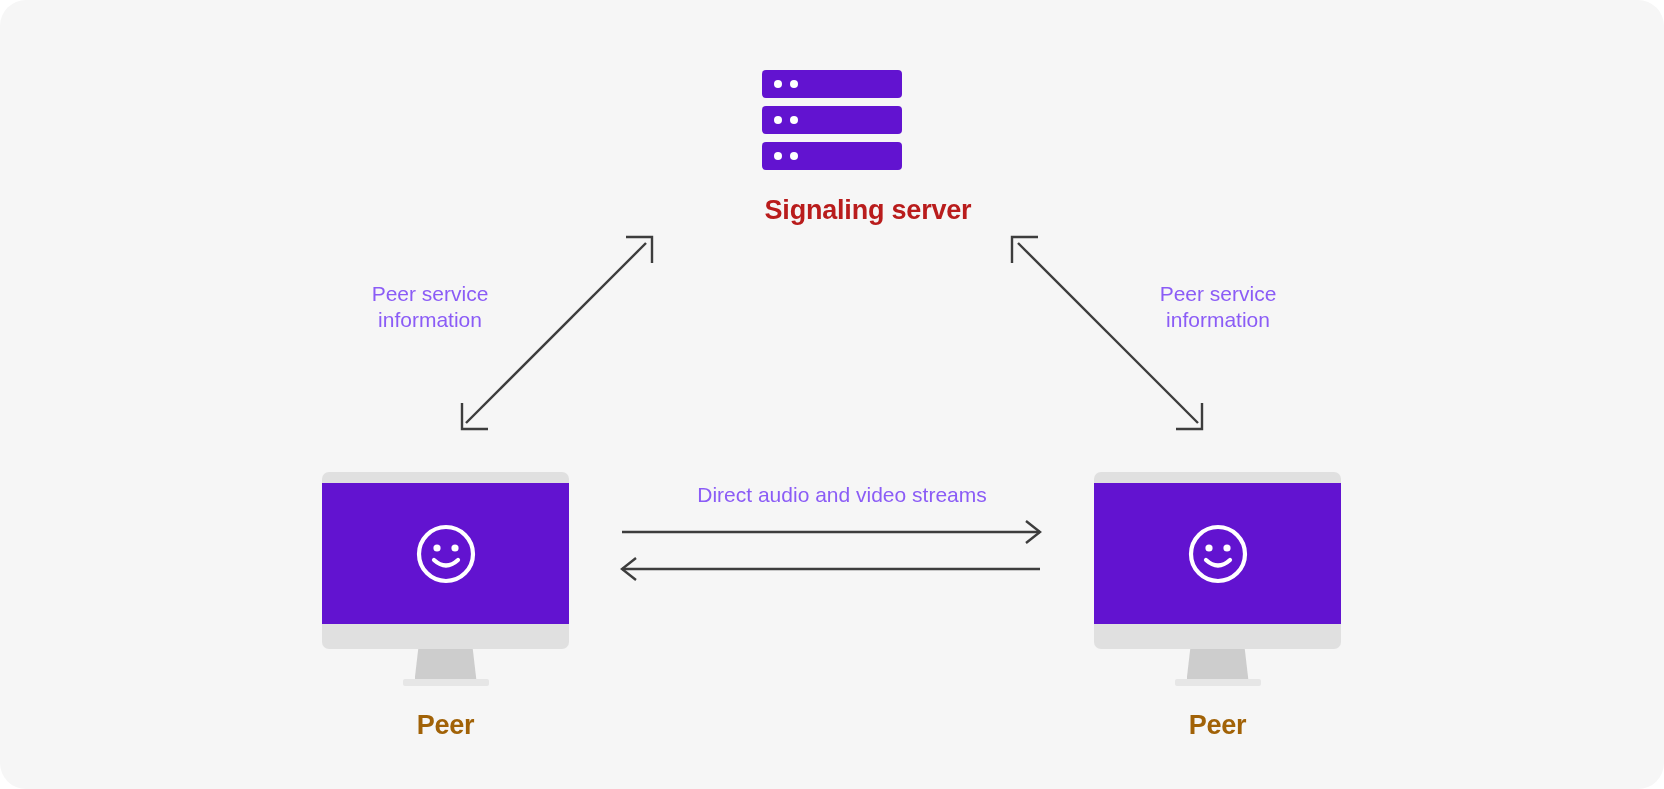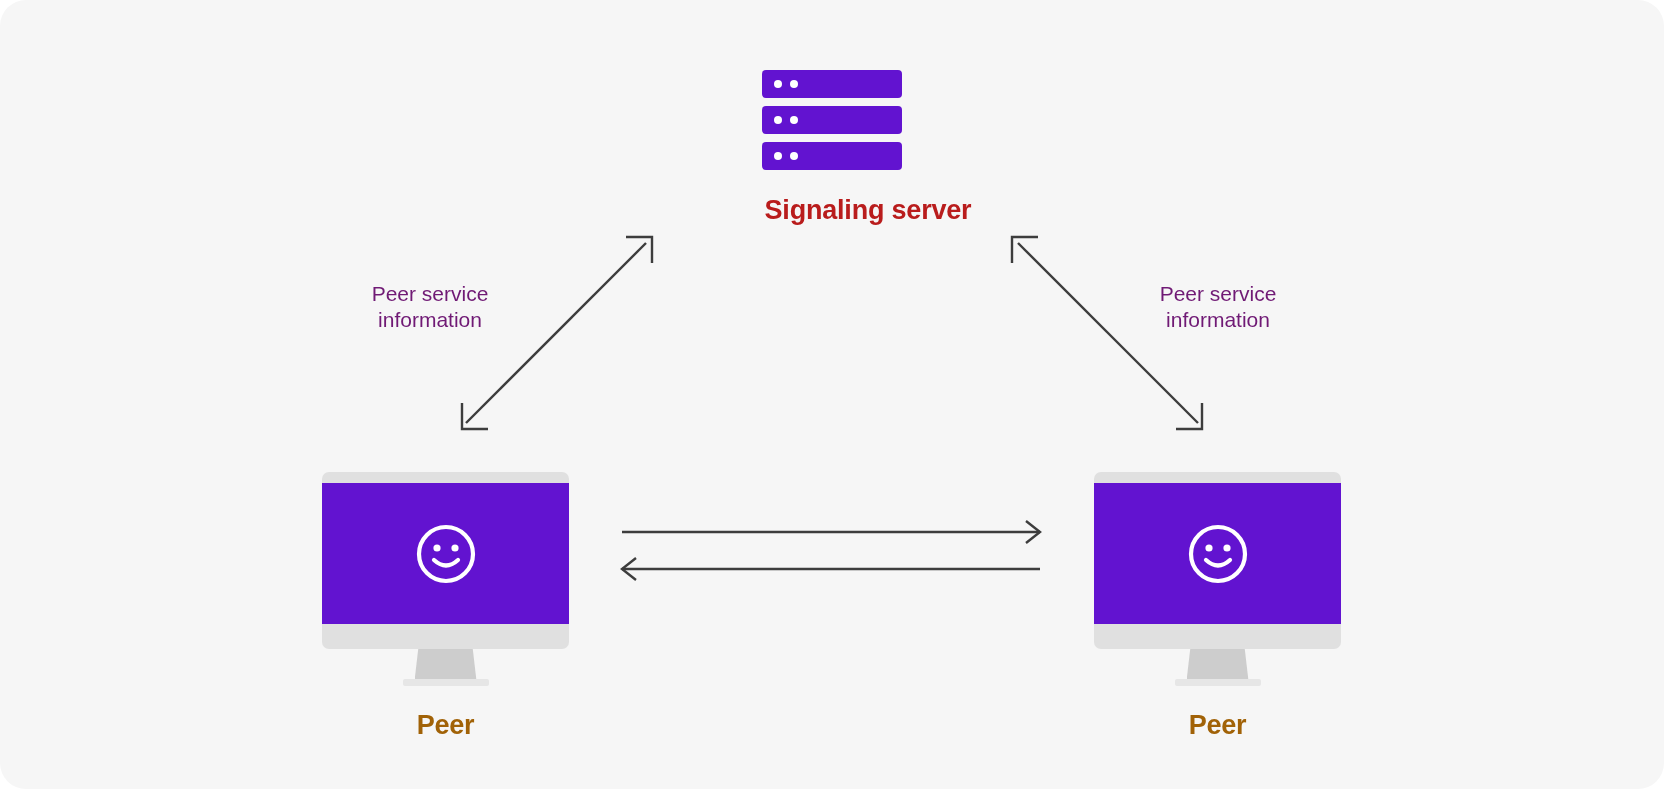--- a/index.html
+++ b/index.html
@@ -129,21 +129,21 @@
     color: #a16207;
     letter-spacing: -0.2px;
   }
   .peer-label.left  { left: 322px; }
   .peer-label.right { left: 1094px; }
 
   
   .edge-label {
     position: absolute;
     font-size: 21px;
-    color: #701a75;
+    color: #8b5cf6;
     line-height: 26px;
     text-align: center;
     white-space: pre-line;
   }
   .edge-label.left-sig  { left: 320px;  top: 281px; width: 220px; }
   .edge-label.right-sig { left: 1108px; top: 281px; width: 220px; }
   .edge-label.direct {
     left: 562px;
     top: 481px;
     width: 560px;
@@ -195,20 +195,21 @@
     </div>
   </div>
   <div class="server-label">Signaling server</div>
 
   <div class="edge-label left-sig">Peer service
 information</div>
 
   <div class="edge-label right-sig">Peer service
 information</div>
 
+  <div class="edge-label direct">Direct audio and video streams</div>
 
   <div class="monitor left">
     <div class="monitor-body">
       <div class="monitor-screen">
         <svg class="smiley" width="62" height="62" viewBox="0 0 62 62">
           <circle cx="31" cy="31" r="27" fill="none" stroke="#ffffff" stroke-width="4.2"></circle>
           <circle cx="22" cy="25" r="3.6" fill="#ffffff"></circle>
           <circle cx="40" cy="25" r="3.6" fill="#ffffff"></circle>
           <path d="M19 37 Q31 48 43 37" fill="none" stroke="#ffffff" stroke-width="4.2" stroke-linecap="round"></path>
         </svg>

